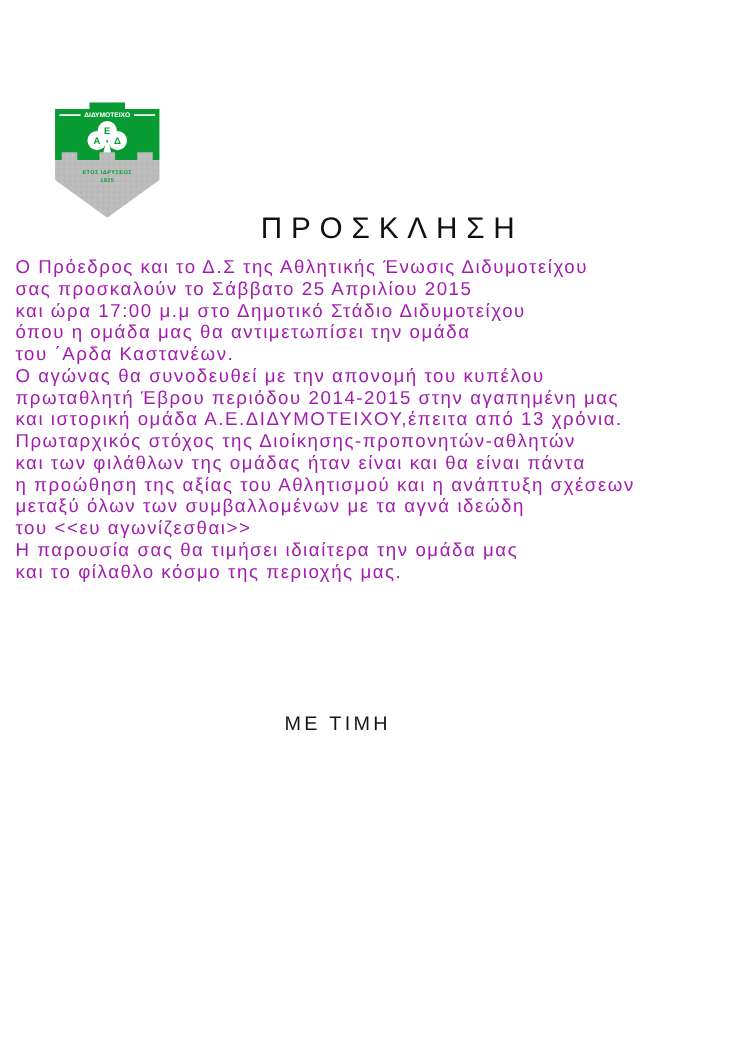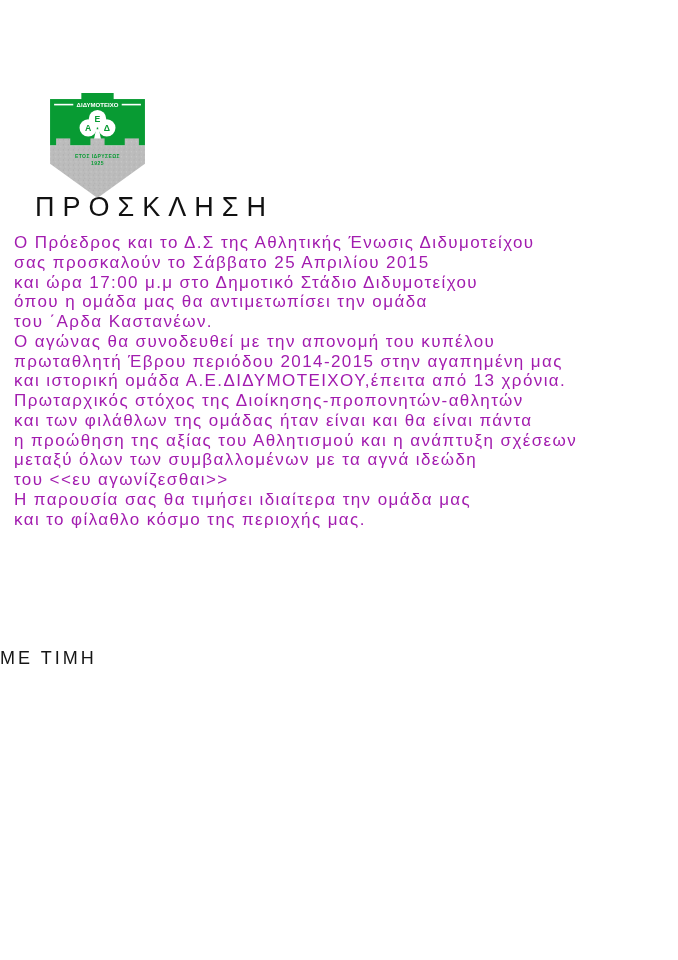--- a/index.html
+++ b/index.html
@@ -25,20 +25,21 @@
   }
   .crest text {
     font-family: "Liberation Sans", sans-serif;
     font-weight: bold;
   }
   .title {
     position: absolute;
     top: 192px;
     left: 35px;
     width: 643px;
+    text-align: center;
     font-size: 27px;
     letter-spacing: 8px;
     font-weight: 500;
     color: #111111;
     white-space: nowrap;
   }
   .body-text {
     position: absolute;
     left: 14px;
     top: 233px;
@@ -47,21 +48,21 @@
     line-height: 19.75px;
     letter-spacing: 1.4px;
     color: #a21caf;
     white-space: pre-line;
   }
   .signature {
     position: absolute;
     top: 648px;
     left: 0;
     width: 614px;
-    text-align: left;
+    text-align: center;
     font-size: 18px;
     letter-spacing: 3px;
     line-height: 21px;
     color: #161616;
   }
 </style>
 </head>
 <body>
 
 <div class="page">

